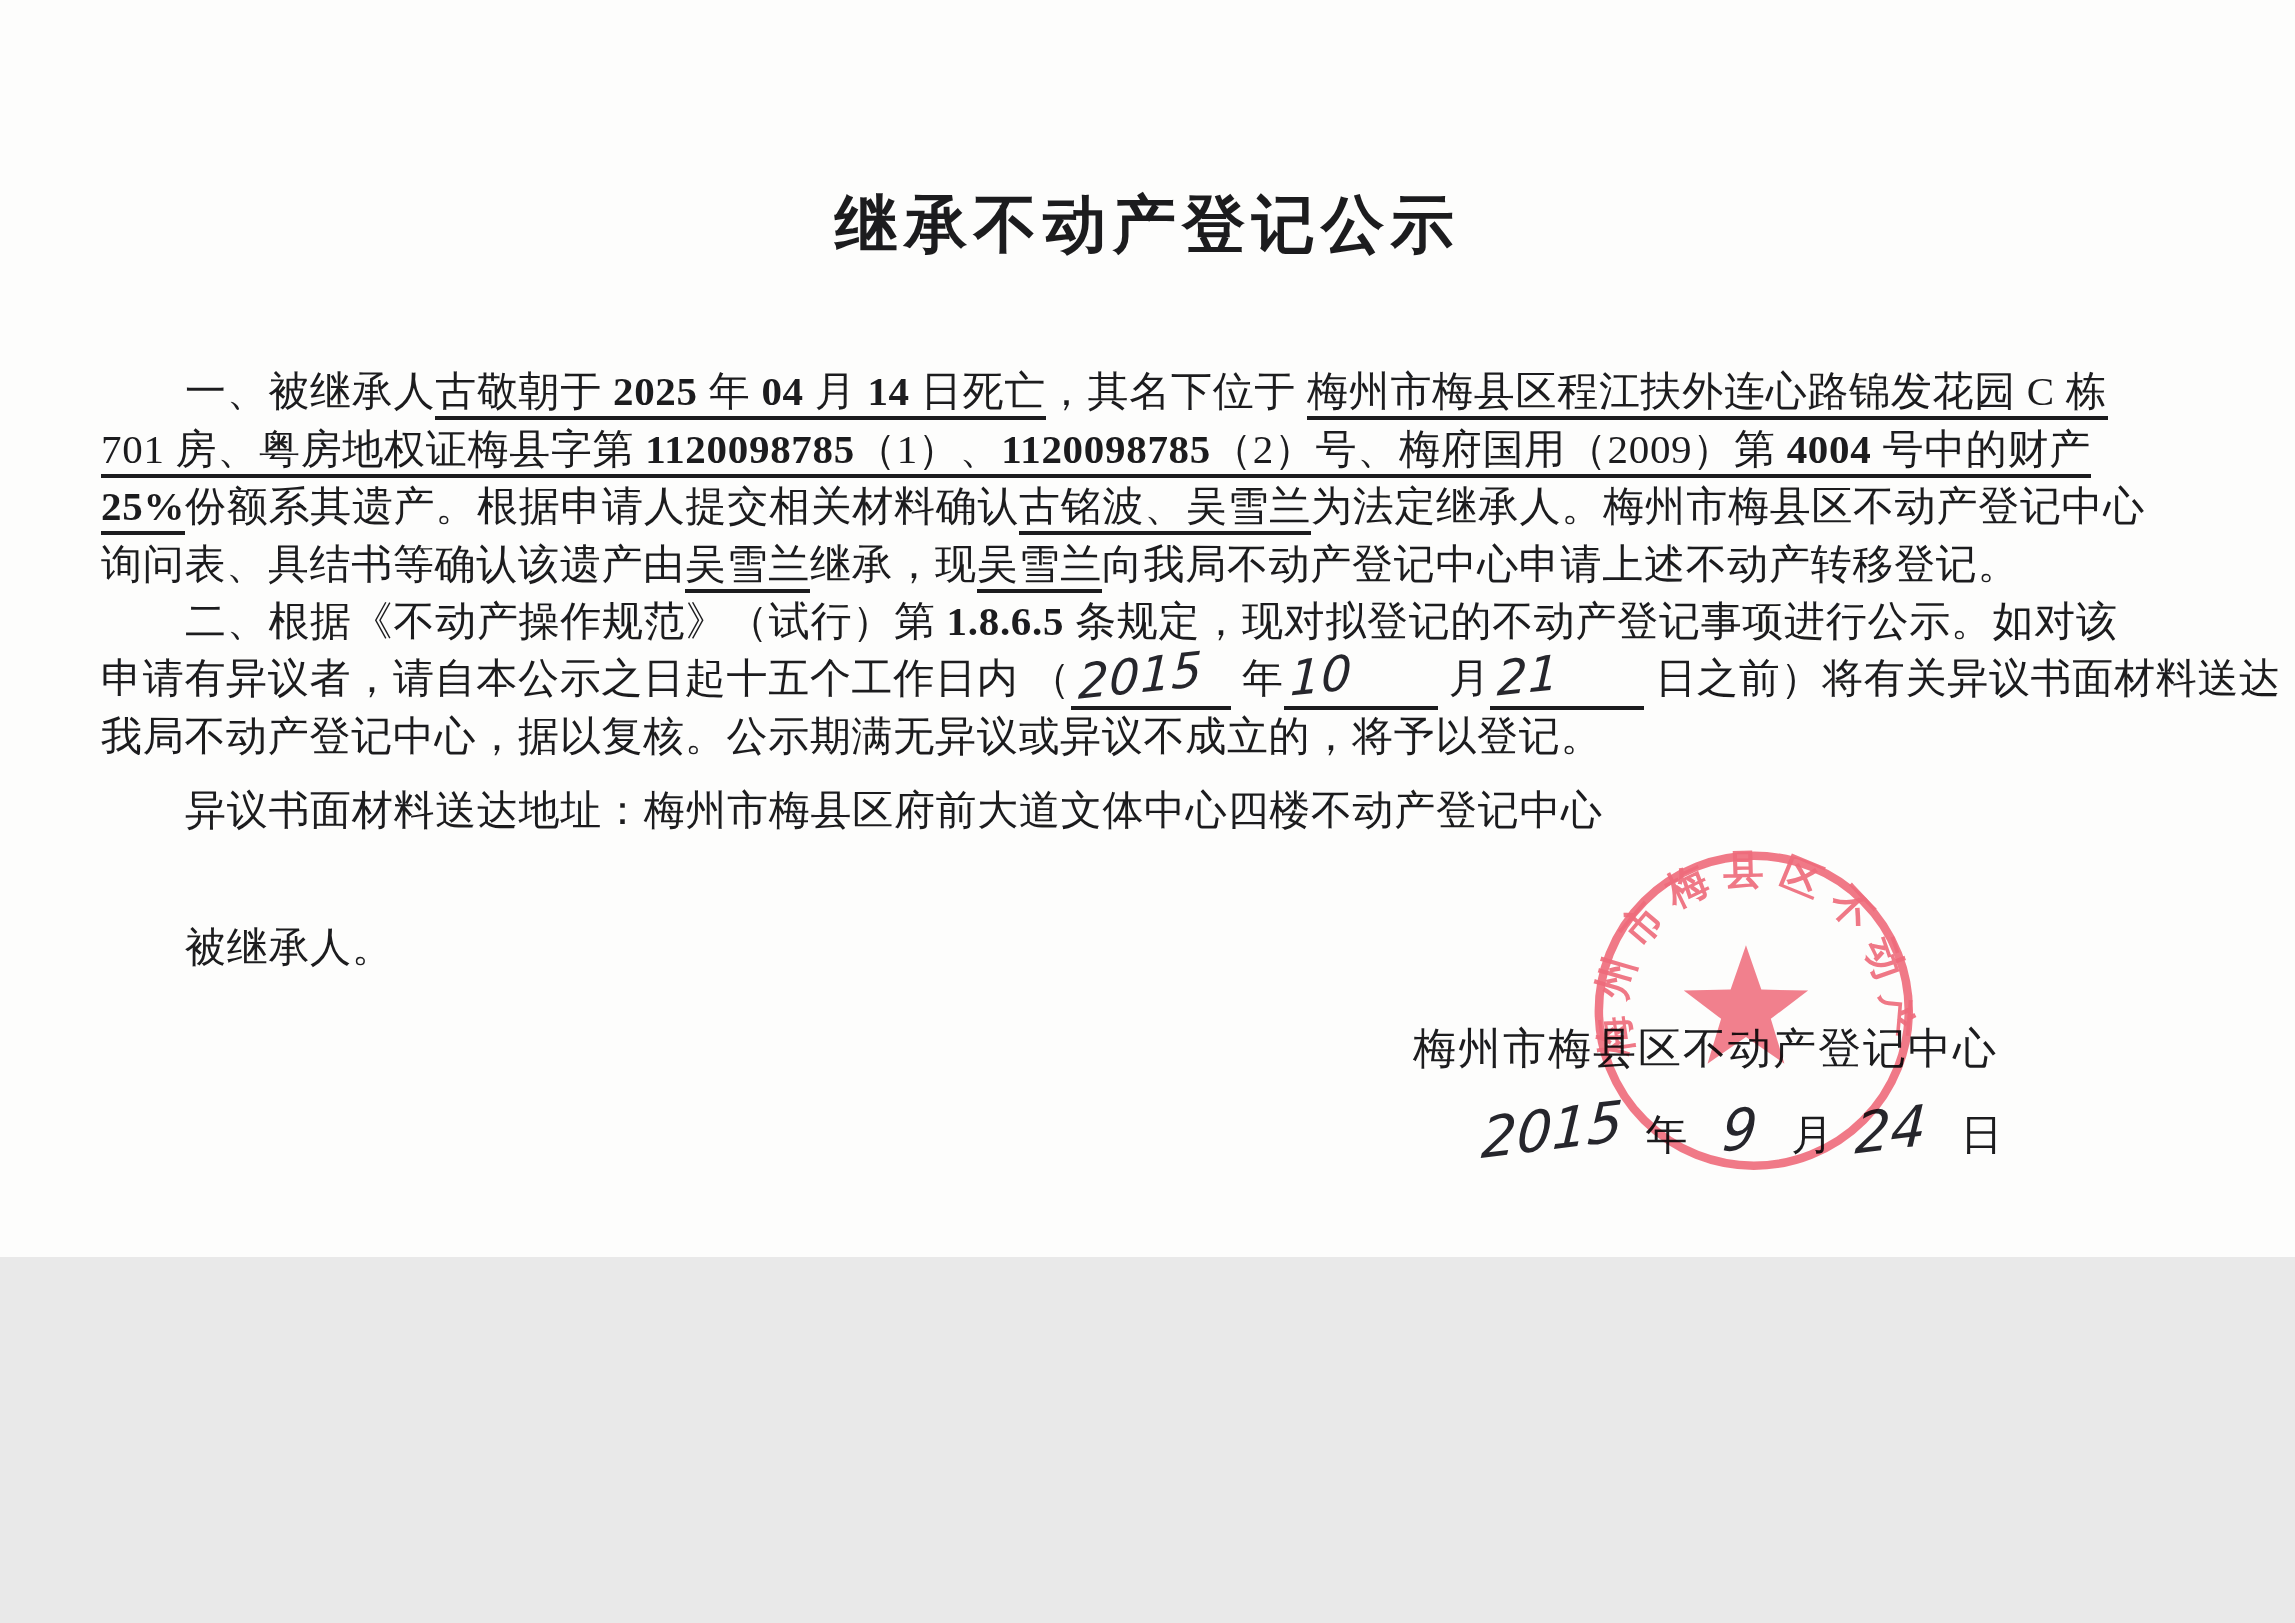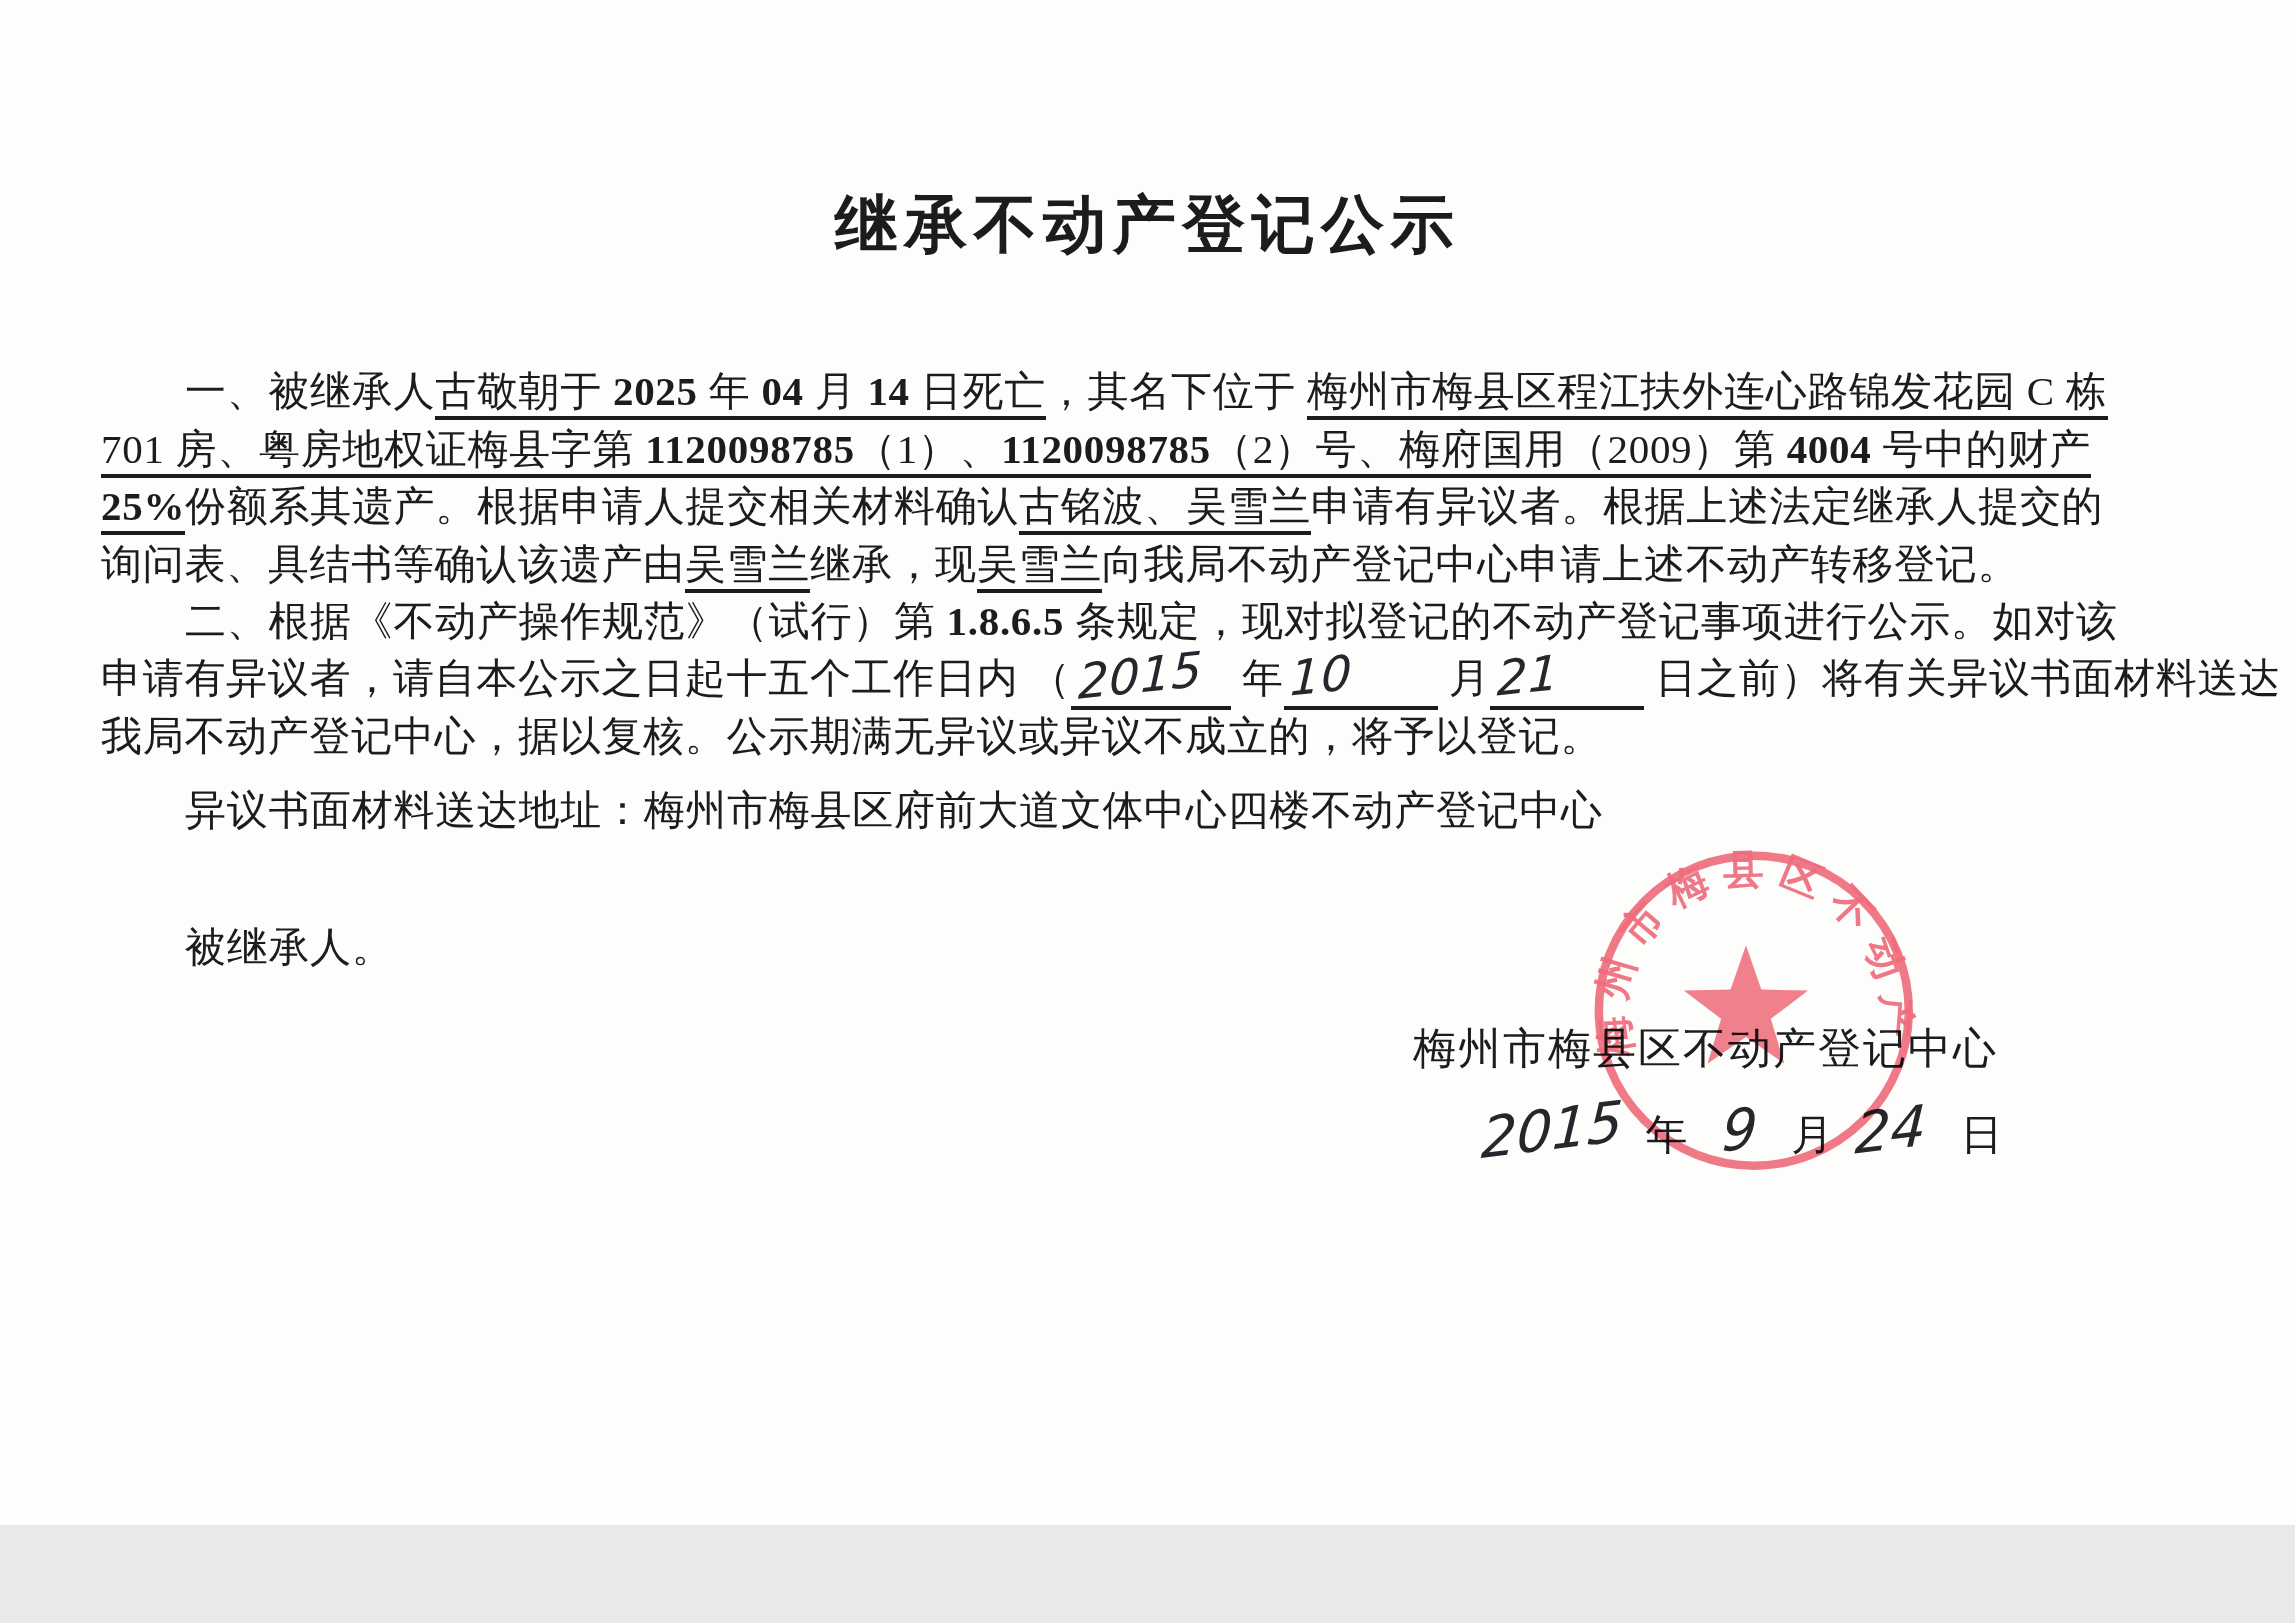--- a/index.html
+++ b/index.html
@@ -1,18 +1,18 @@
 <!DOCTYPE html>
 <html style="font-size:10.5px"><head>
 <meta charset="utf-8">
 <style>
   html,body{margin:0;padding:0;background:#e9e9e9;}
   .page{
     position:relative;
-    width:2295px;height:1525px;
+    width:2295px;height:1257px;
     background:#fdfdfc;
     font-family:"Liberation Serif", serif;
     color:#1c1c1e;
     overflow:hidden;
     text-decoration:underline;
   }
   .title{
     position:absolute;top:191px;left:0;width:100%;
     text-align:center;
     font-size:63px;font-weight:700;letter-spacing:6.5px;
@@ -59,21 +59,21 @@
 </style>
 </head>
 <body>
 
 <div class="page">
 
   <div class="title">继承不动产登记公示</div>
 
   <div class="l ind" style="top:364px"><span>一、被继承人</span><span class="u">古敬朝于 </span><span class="u b">2025</span><span class="u"> 年 </span><span class="u b">04</span><span class="u"> 月 </span><span class="u b">14</span><span class="u"> 日死亡</span><span>，其名下位于 </span><span class="u">梅州市梅县区程江扶外连心路锦发花园 C 栋</span></div>
   <div class="l" style="top:422px"><span class="u">701 房、粤房地权证梅县字第 </span><span class="u b">1120098785</span><span class="u">（1）、</span><span class="u b">1120098785</span><span class="u">（2）号、梅府国用（2009）第 </span><span class="u b">4004</span><span class="u"> 号中的财产</span></div>
-  <div class="l" style="top:479px"><span class="u b">25%</span><span>份额系其遗产。根据申请人提交相关材料确认</span><span class="u">古铭波、吴雪兰</span><span>申请有异议者。根据上述法定继承人提交的</span></div>
+  <div class="l" style="top:479px"><span class="u b">25%</span><span>份额系其遗产。根据申请人提交相关材料确认</span><span class="u">古铭波、吴雪兰</span><span>为法定继承人。梅州市梅县区不动产登记中心</span></div>
   <div class="l" style="top:537px"><span>询问表、具结书等确认该遗产由</span><span class="u">吴雪兰</span><span>继承，现</span><span class="u">吴雪兰</span><span>向我局不动产登记中心申请上述不动产转移登记。</span></div>
   <div class="l ind" style="top:594px"><span>二、根据《不动产操作规范》（试行）第 </span><span class="b">1.8.6.5</span><span> 条规定，现对拟登记的不动产登记事项进行公示。如对该</span></div>
   <div class="l" style="top:651px"><span>申请有异议者，请自本公示之日起十五个工作日内 （</span><span class="blank" style="min-width: 147px;"><span class="hw">2015</span></span><span> 年</span><span class="blank" style="min-width: 141px;"><span class="hw">10</span></span><span> 月</span><span class="blank" style="min-width: 141px;"><span class="hw">21</span></span><span> 日之前）将有关异议书面材料送达</span></div>
   <div class="l" style="top:709px"><span>我局不动产登记中心，据以复核。公示期满无异议或异议不成立的，将予以登记。</span></div>
   <div class="l ind" style="top:783px"><span>异议书面材料送达地址：梅州市梅县区府前大道文体中心四楼不动产登记中心</span></div>
   <div class="l ind" style="top:920px"><span>被继承人。</span></div>
 
   <div class="sig">梅州市梅县区不动产登记中心</div>
 
   <div class="dateline">

